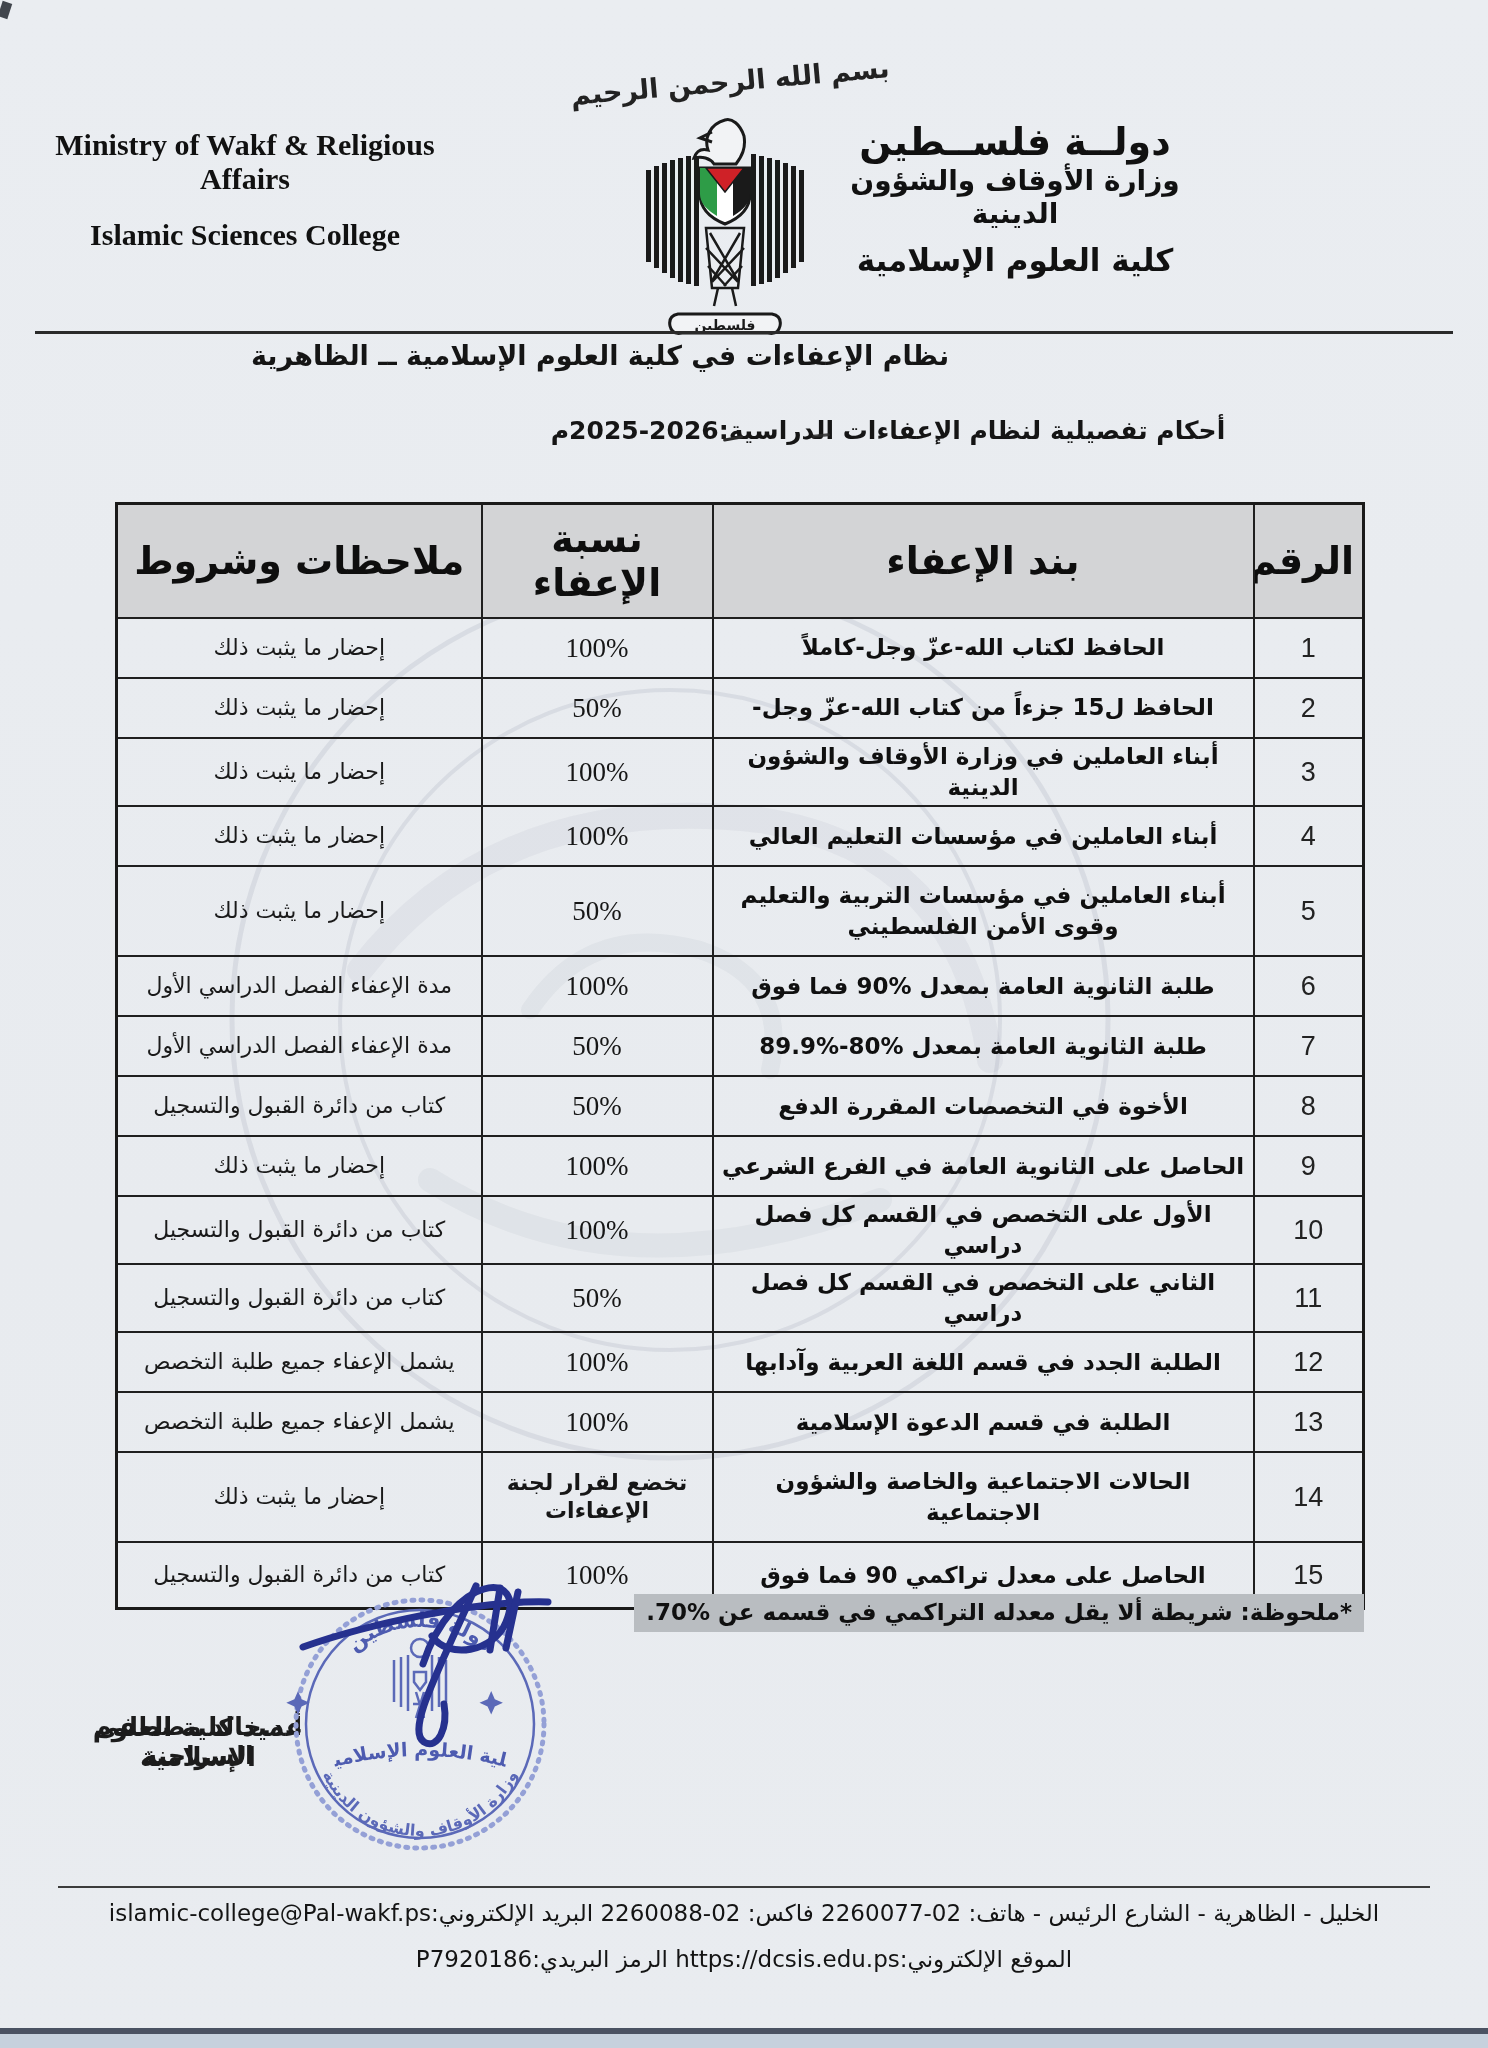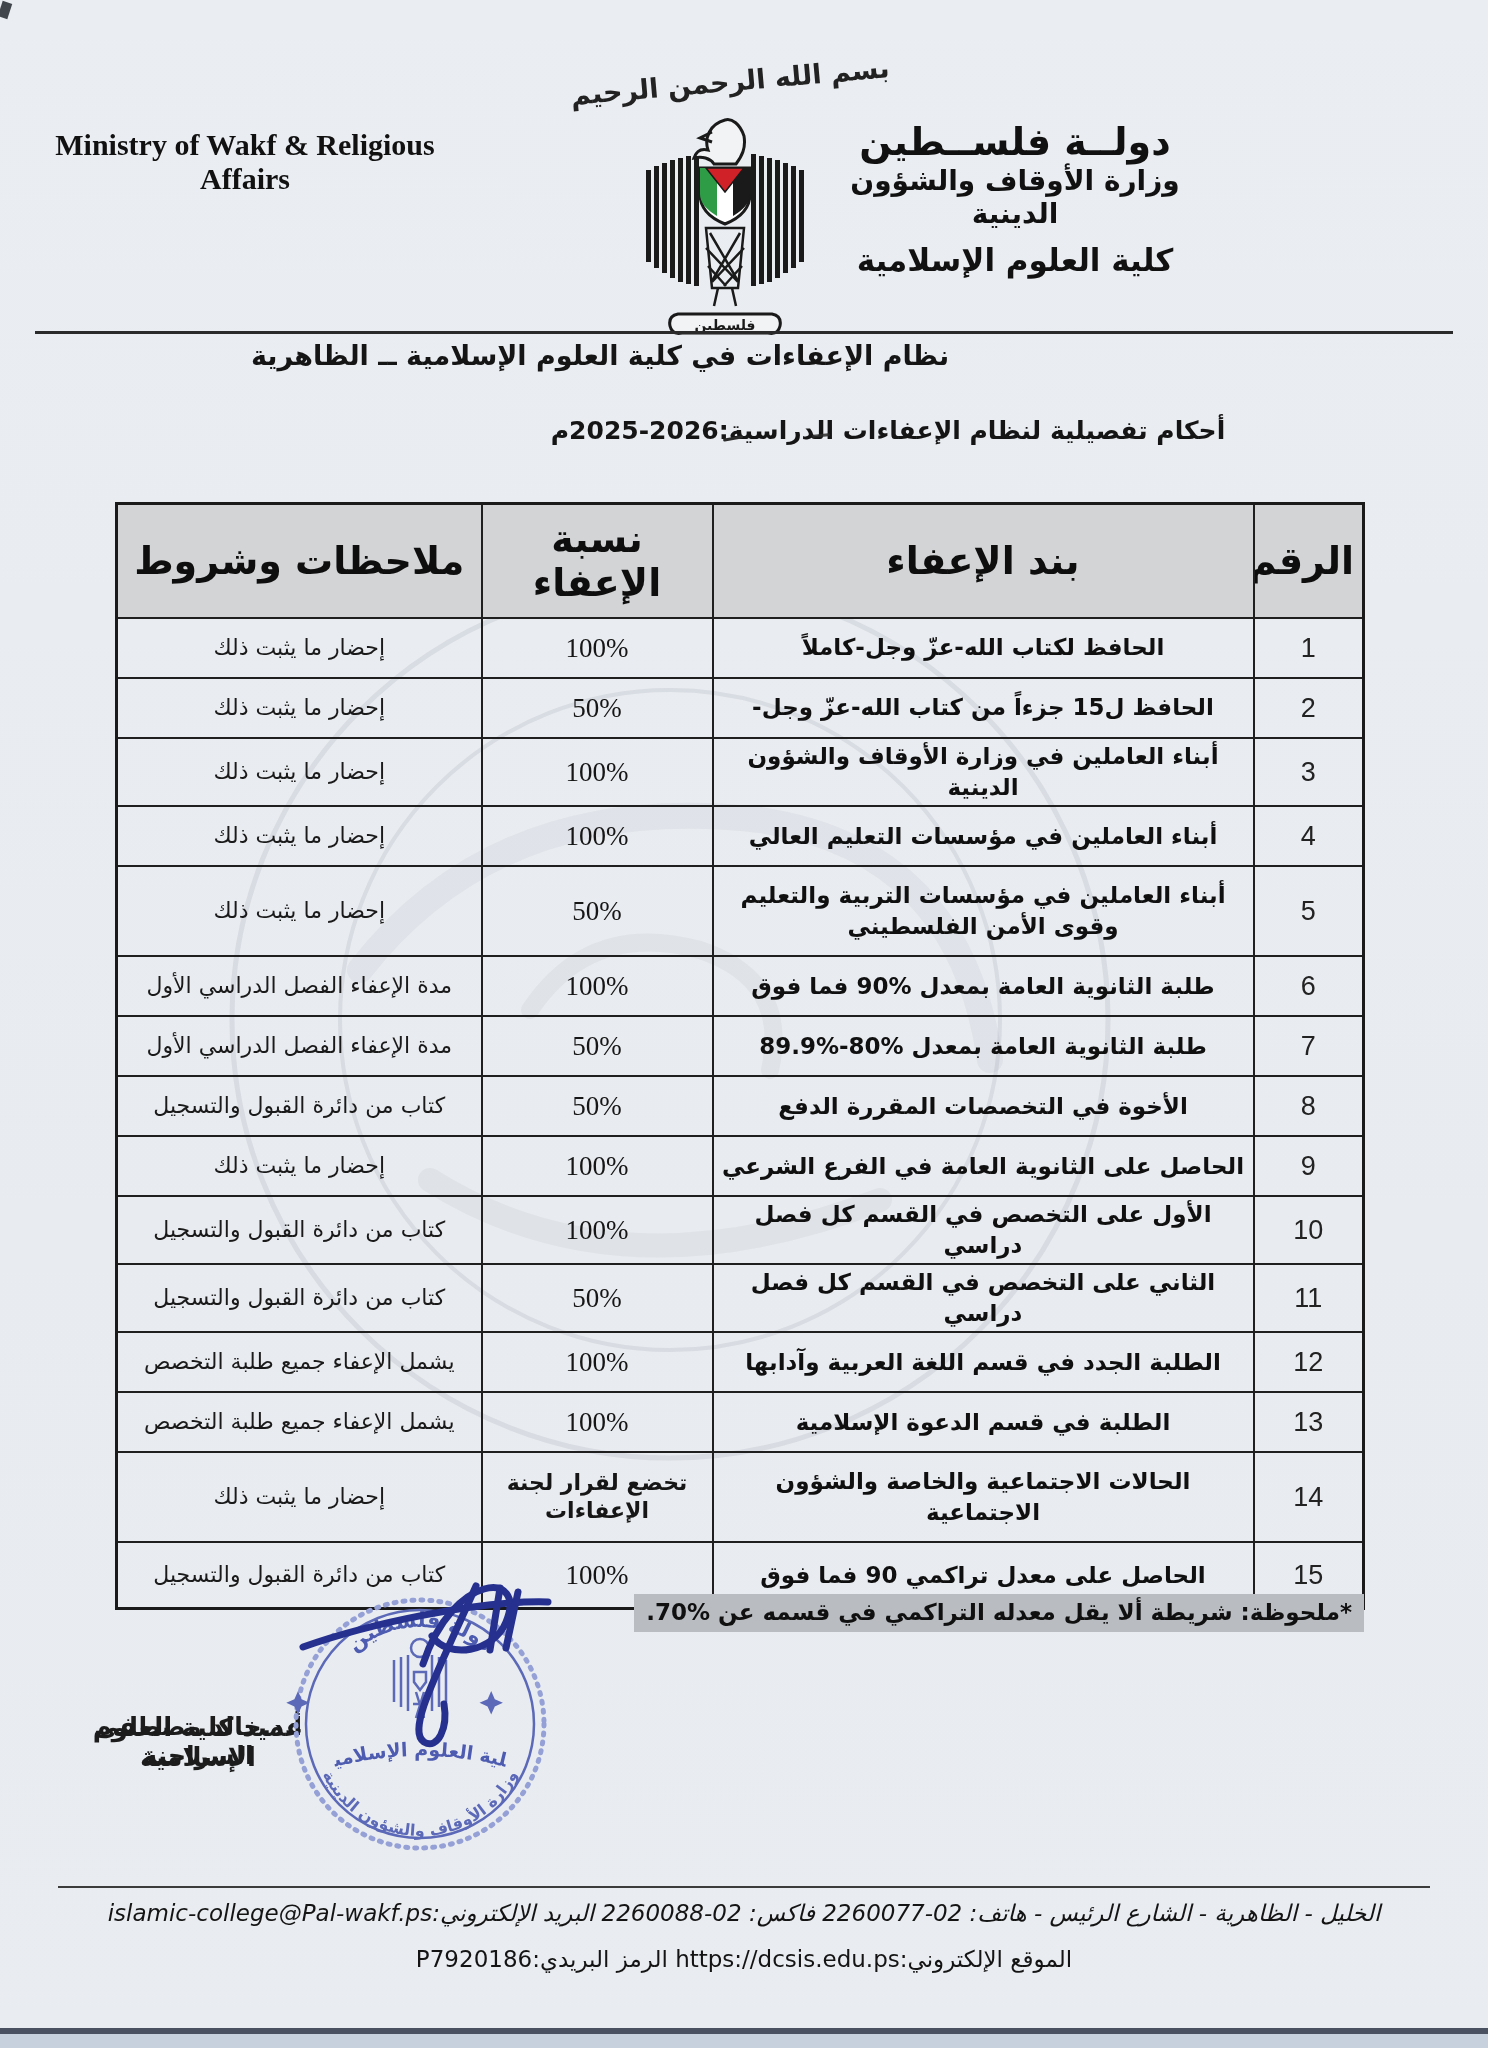--- a/index.html
+++ b/index.html
@@ -56,33 +56,34 @@
   .note{right:126px;top:1596px;direction:rtl;font-size:23px;font-weight:bold;color:#101010;
     background:#b9bdc1;padding:3px 10px 5px 10px;box-shadow:0 0 0 2px #b9bdc1;}
   
   .sig-name{left:48px;top:1712px;width:300px;text-align:center;direction:rtl;
     font-size:25px;font-weight:bold;}
   .sig-title{left:48px;top:1712px;width:300px;text-align:center;direction:rtl;
     font-size:26px;font-weight:bold;}
   .stamp{left:248px;top:1552px;width:345px;height:305px;}
   
   .footer-rule{left:58px;top:1886px;width:1372px;height:2px;background:#3c3c3c;}
-  .footer-l1{left:0;top:1900px;width:1488px;text-align:center;direction:rtl;font-size:23px;color:#141414;font-style:italic;}
+  .footer-l1{left:0;top:1900px;width:1488px;text-align:center;direction:rtl;font-size:23px;color:#141414;}
   .footer-l2{left:0;top:1946px;width:1488px;text-align:center;direction:rtl;font-size:23px;color:#141414;}
   .page-bottom-edge{left:0;top:2028px;width:1488px;height:6px;background:#4a5262;}
   .page-bottom-strip{left:0;top:2034px;width:1488px;height:14px;background:#c6d1dd;}
   .speck-tl{left:0;top:2px;width:10px;height:16px;background:#41464d;transform:rotate(18deg);}
 </style>
 </head>
 <body>
 
 <div class="abs speck-tl"></div>
 
 <div class="abs header-en">
   <div class="he2">Ministry of Wakf &amp; Religious Affairs</div>
+  <div class="he3">Islamic Sciences College</div>
 </div>
 
 <div class="abs bismillah">بسم الله الرحمن الرحيم</div>
 
 <svg class="abs emblem" viewBox="0 0 170 225">
 
   <g fill="#1a1a1a">
     <rect x="6" y="52" width="5" height="92"></rect>
     <rect x="14" y="48" width="5" height="102"></rect>
     <rect x="22" y="45" width="5" height="110"></rect>

